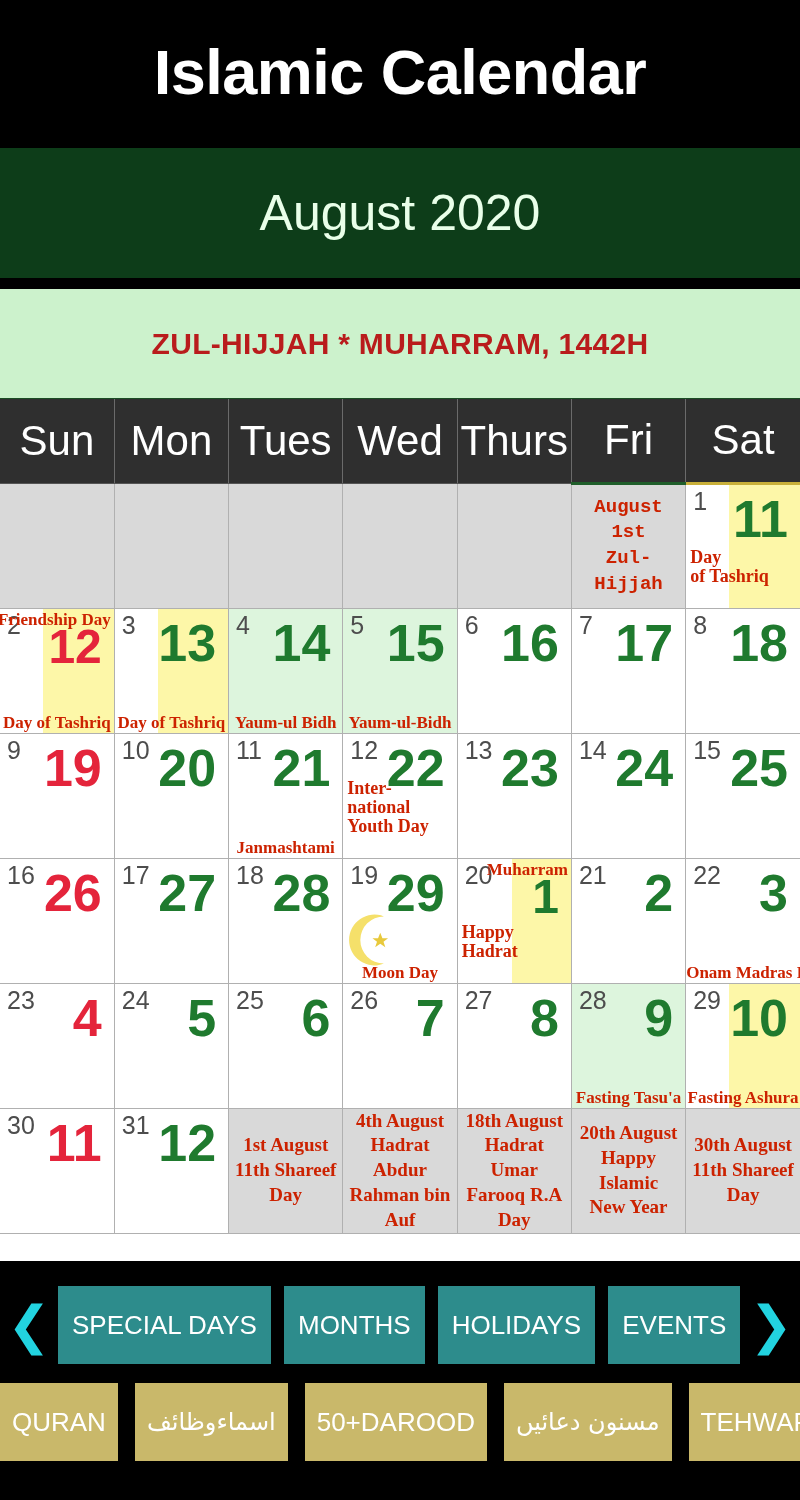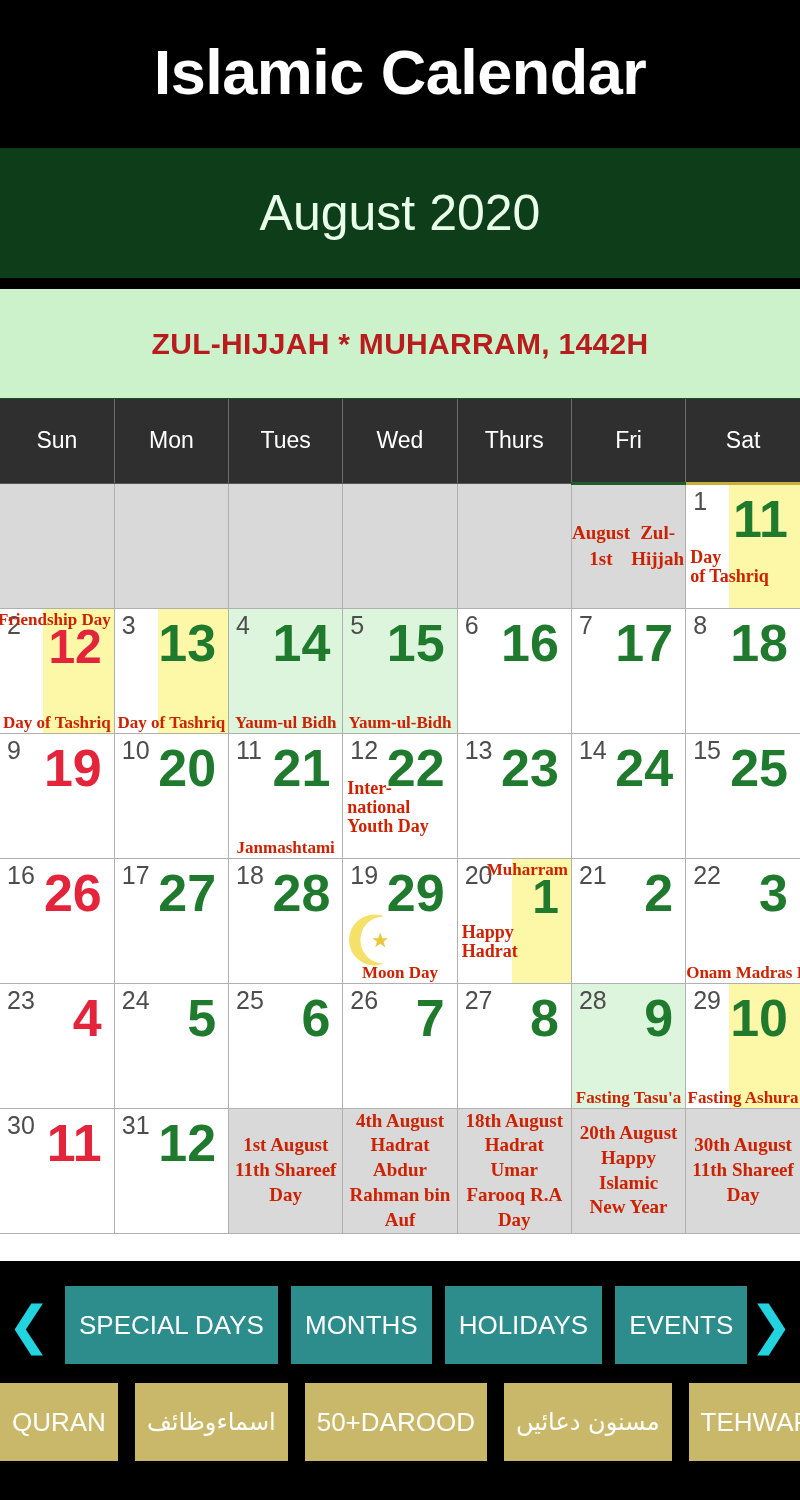--- a/index.html
+++ b/index.html
@@ -50,21 +50,21 @@
     border-bottom: 1px solid #1b4d24;
   }
   .hijri span {
     color:#b91c1c; font-size:30px; font-weight:bold; letter-spacing:0.3px;
   }
 
   table.cal { width:800px; border-collapse: collapse; table-layout: fixed; }
   table.cal th {
     background:#2f2f2f; color:#fff;
     height:84px;
-    font-size:23px; font-weight:normal;
+    font-size:42px; font-weight:normal;
     border-right:1px solid #6b6b6b;
     border-bottom:1px solid #555;
     vertical-align: middle;
   }
   table.cal th:last-child { border-right:none; }
   table.cal th.fri { border-bottom: 3px solid #1f5e2a; }
   table.cal th.sat { border-bottom: 3px solid #c9b03a; }
 
   table.cal td {
     height: 125px;
@@ -130,24 +130,24 @@
     line-height:1.05; text-align:left;
   }
   .evtcell {
     display:flex; flex-direction:column; align-items:center; justify-content:center;
     height:100%;
     font-size:19px; color:#cc2200; font-weight:bold;
     font-family:"Liberation Serif", serif;
     line-height:1.3; text-align:center; padding:0 4px;
   }
   .aug1cell {
-    display:flex; align-items:center; justify-content:center;
+    display:flex; flex-direction:column; align-items:center; justify-content:center;
     height:100%;
     font-size:19px; color:#cc2200; font-weight:bold;
-    font-family:Liberation Serif, serif;
+    font-family:Liberation Mono, monospace;
     line-height:1.35; text-align:center;
   }
   .moon {
     position:absolute; left:1px; bottom:14px;
     width:58px; height:58px;
   }
 
   
   .navzone {
     position:absolute; left:0; top:1269px; width:800px; height:231px;
@@ -493,21 +493,21 @@
               </div>
             </td>
           </tr>
         </tbody>
     </table>
   </div>
 
   <div class="navzone">
     <div class="navrow1">
       <div class="arrow">❮</div>
-      <div id="nav-primary" style="display:flex;align-items:flex-start;margin-left:7px;">
+      <div id="nav-primary" style="display:flex;align-items:flex-start;">
           <div class="navbtn">SPECIAL DAYS</div>
           <div class="navbtn">MONTHS</div>
           <div class="navbtn">HOLIDAYS</div>
           <div class="navbtn">EVENTS</div>
         </div>
       <div class="arrow" style="position:absolute;right:0;top:0;">❯</div>
     </div>
     <div class="navrow2" id="nav-secondary">
         <div class="goldbtn">QURAN</div>
         <div class="goldbtn rtl">اسماءوظائف</div>

